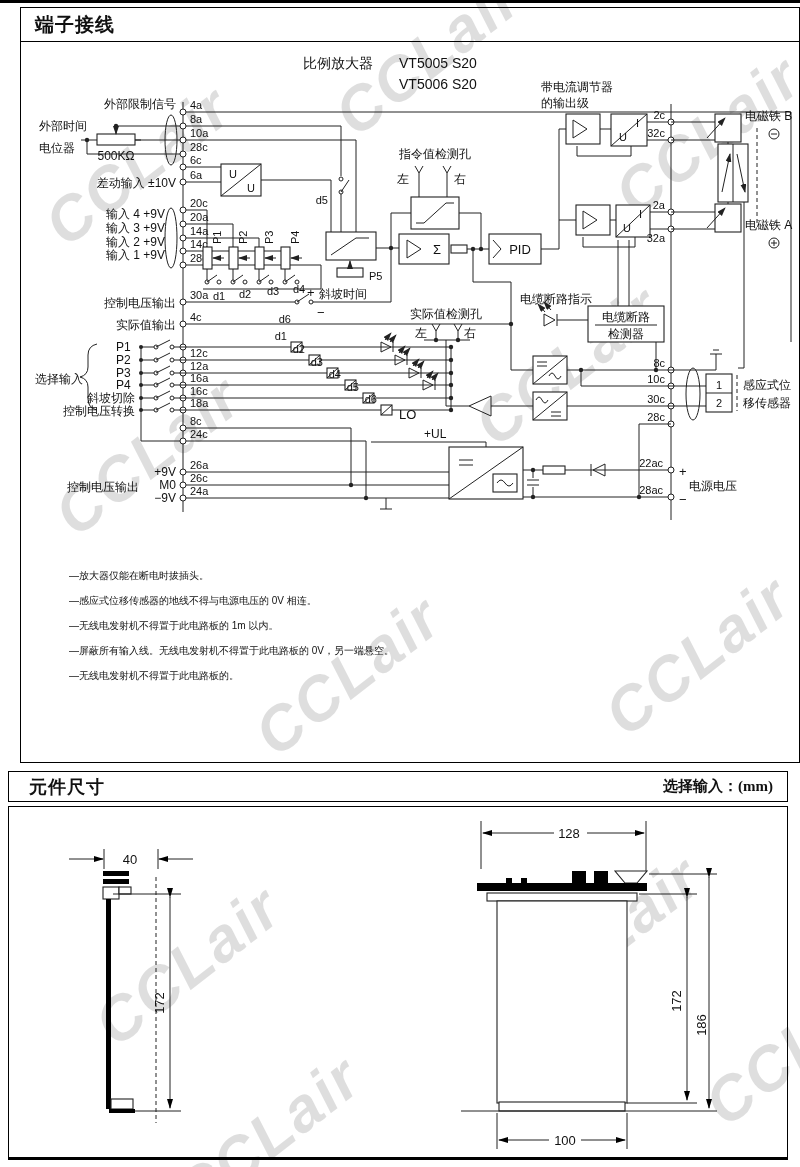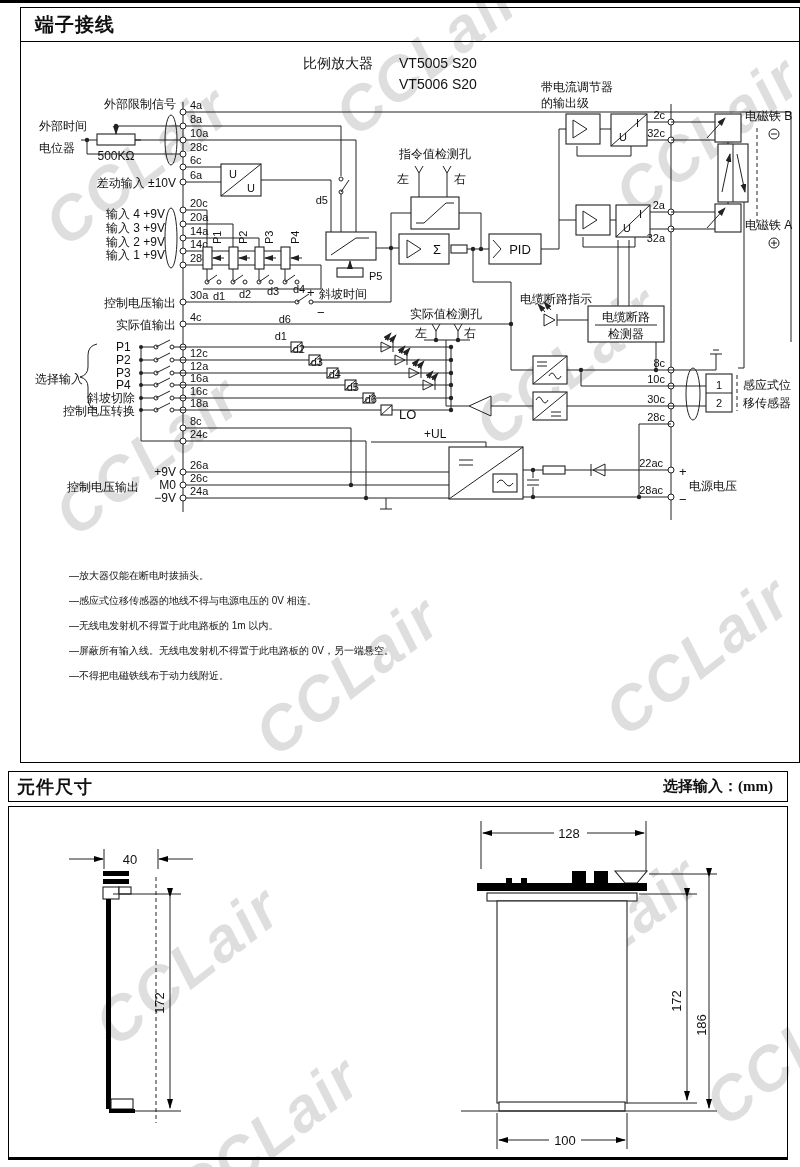--- a/index.html
+++ b/index.html
@@ -1,21 +1,21 @@
 <!DOCTYPE html>
 <html><head>
 <meta charset="utf-8">
 <style>
   html,body{margin:0;padding:0;background:#fff;}
   body{width:800px;height:1167px;position:relative;font-family:"Liberation Sans",sans-serif;color:#111;overflow:hidden;}
   .rule-top{position:absolute;left:0;top:0;width:800px;height:3px;background:#000;}
   .box1{position:absolute;left:8px;top:7px;width:780px;height:756px;border:1.5px solid #000;box-sizing:border-box;background:transparent;margin-left:12px;}
   .sec-head{font-size:19px;font-weight:bold;padding:4px 0 3px 14px;border-bottom:1.5px solid #000;letter-spacing:1px;}
   .notes{padding:14px 0 0 48px;font-size:10px;line-height:25px;}
-  .box2{position:absolute;left:8px;top:771px;width:780px;height:31px;border:1.5px solid #000;box-sizing:border-box;display:flex;align-items:center;justify-content:space-between;padding:0 14px 0 8px;}
+  .box2{position:absolute;left:8px;top:771px;width:780px;height:31px;border:1.5px solid #000;box-sizing:border-box;display:flex;align-items:center;justify-content:space-between;padding:0 14px 0 20px;}
   .box2 .t1{font-size:18px;font-weight:bold;letter-spacing:1px;}
   .box2 .t2{font-size:15px;font-weight:bold;font-family:"Liberation Serif",serif;}
   .box3{position:absolute;left:8px;top:806px;width:780px;height:354px;border:1.5px solid #000;border-bottom:3.5px solid #000;box-sizing:border-box;}
   .wm{position:absolute;font-size:62px;font-weight:bold;font-style:italic;color:rgba(0,0,0,0.13);transform:rotate(-38deg);letter-spacing:2px;pointer-events:none;white-space:nowrap;}
   svg{display:block;}
   svg .w{stroke:#222;stroke-width:1;fill:none;}
   svg .wd{stroke:#222;stroke-width:1;fill:none;stroke-dasharray:4 3;}
   svg .blk{fill:#000;stroke:none;}
   svg .box{stroke:#222;stroke-width:1.1;fill:#fff;}
   svg text{font-family:"Liberation Sans",sans-serif;fill:#111;font-size:12px;}
@@ -558,21 +558,21 @@
       <text class="b" x="658" y="462">−</text>
       <text x="668" y="448">电源电压</text>
     </g>
   </svg>
 
   <div class="notes">
     <div>—放大器仅能在断电时拔插头。</div>
     <div>—感应式位移传感器的地线不得与电源电压的 0V 相连。</div>
     <div>—无线电发射机不得置于此电路板的 1m 以内。</div>
     <div>—屏蔽所有输入线。无线电发射机不得置于此电路板的 0V，另一端悬空。</div>
-    <div>—不得把电磁铁线布于动力线附近。</div>
+    <div>—无线电发射机不得置于此电路板的。</div>
   </div>
 </div>
 
 <div class="box2">
   <span class="t1">元件尺寸</span>
   <span class="t2">选择输入：(mm)</span>
 </div>
 
 <div class="box3">
   <svg width="777" height="349" viewBox="0 0 777 349">

